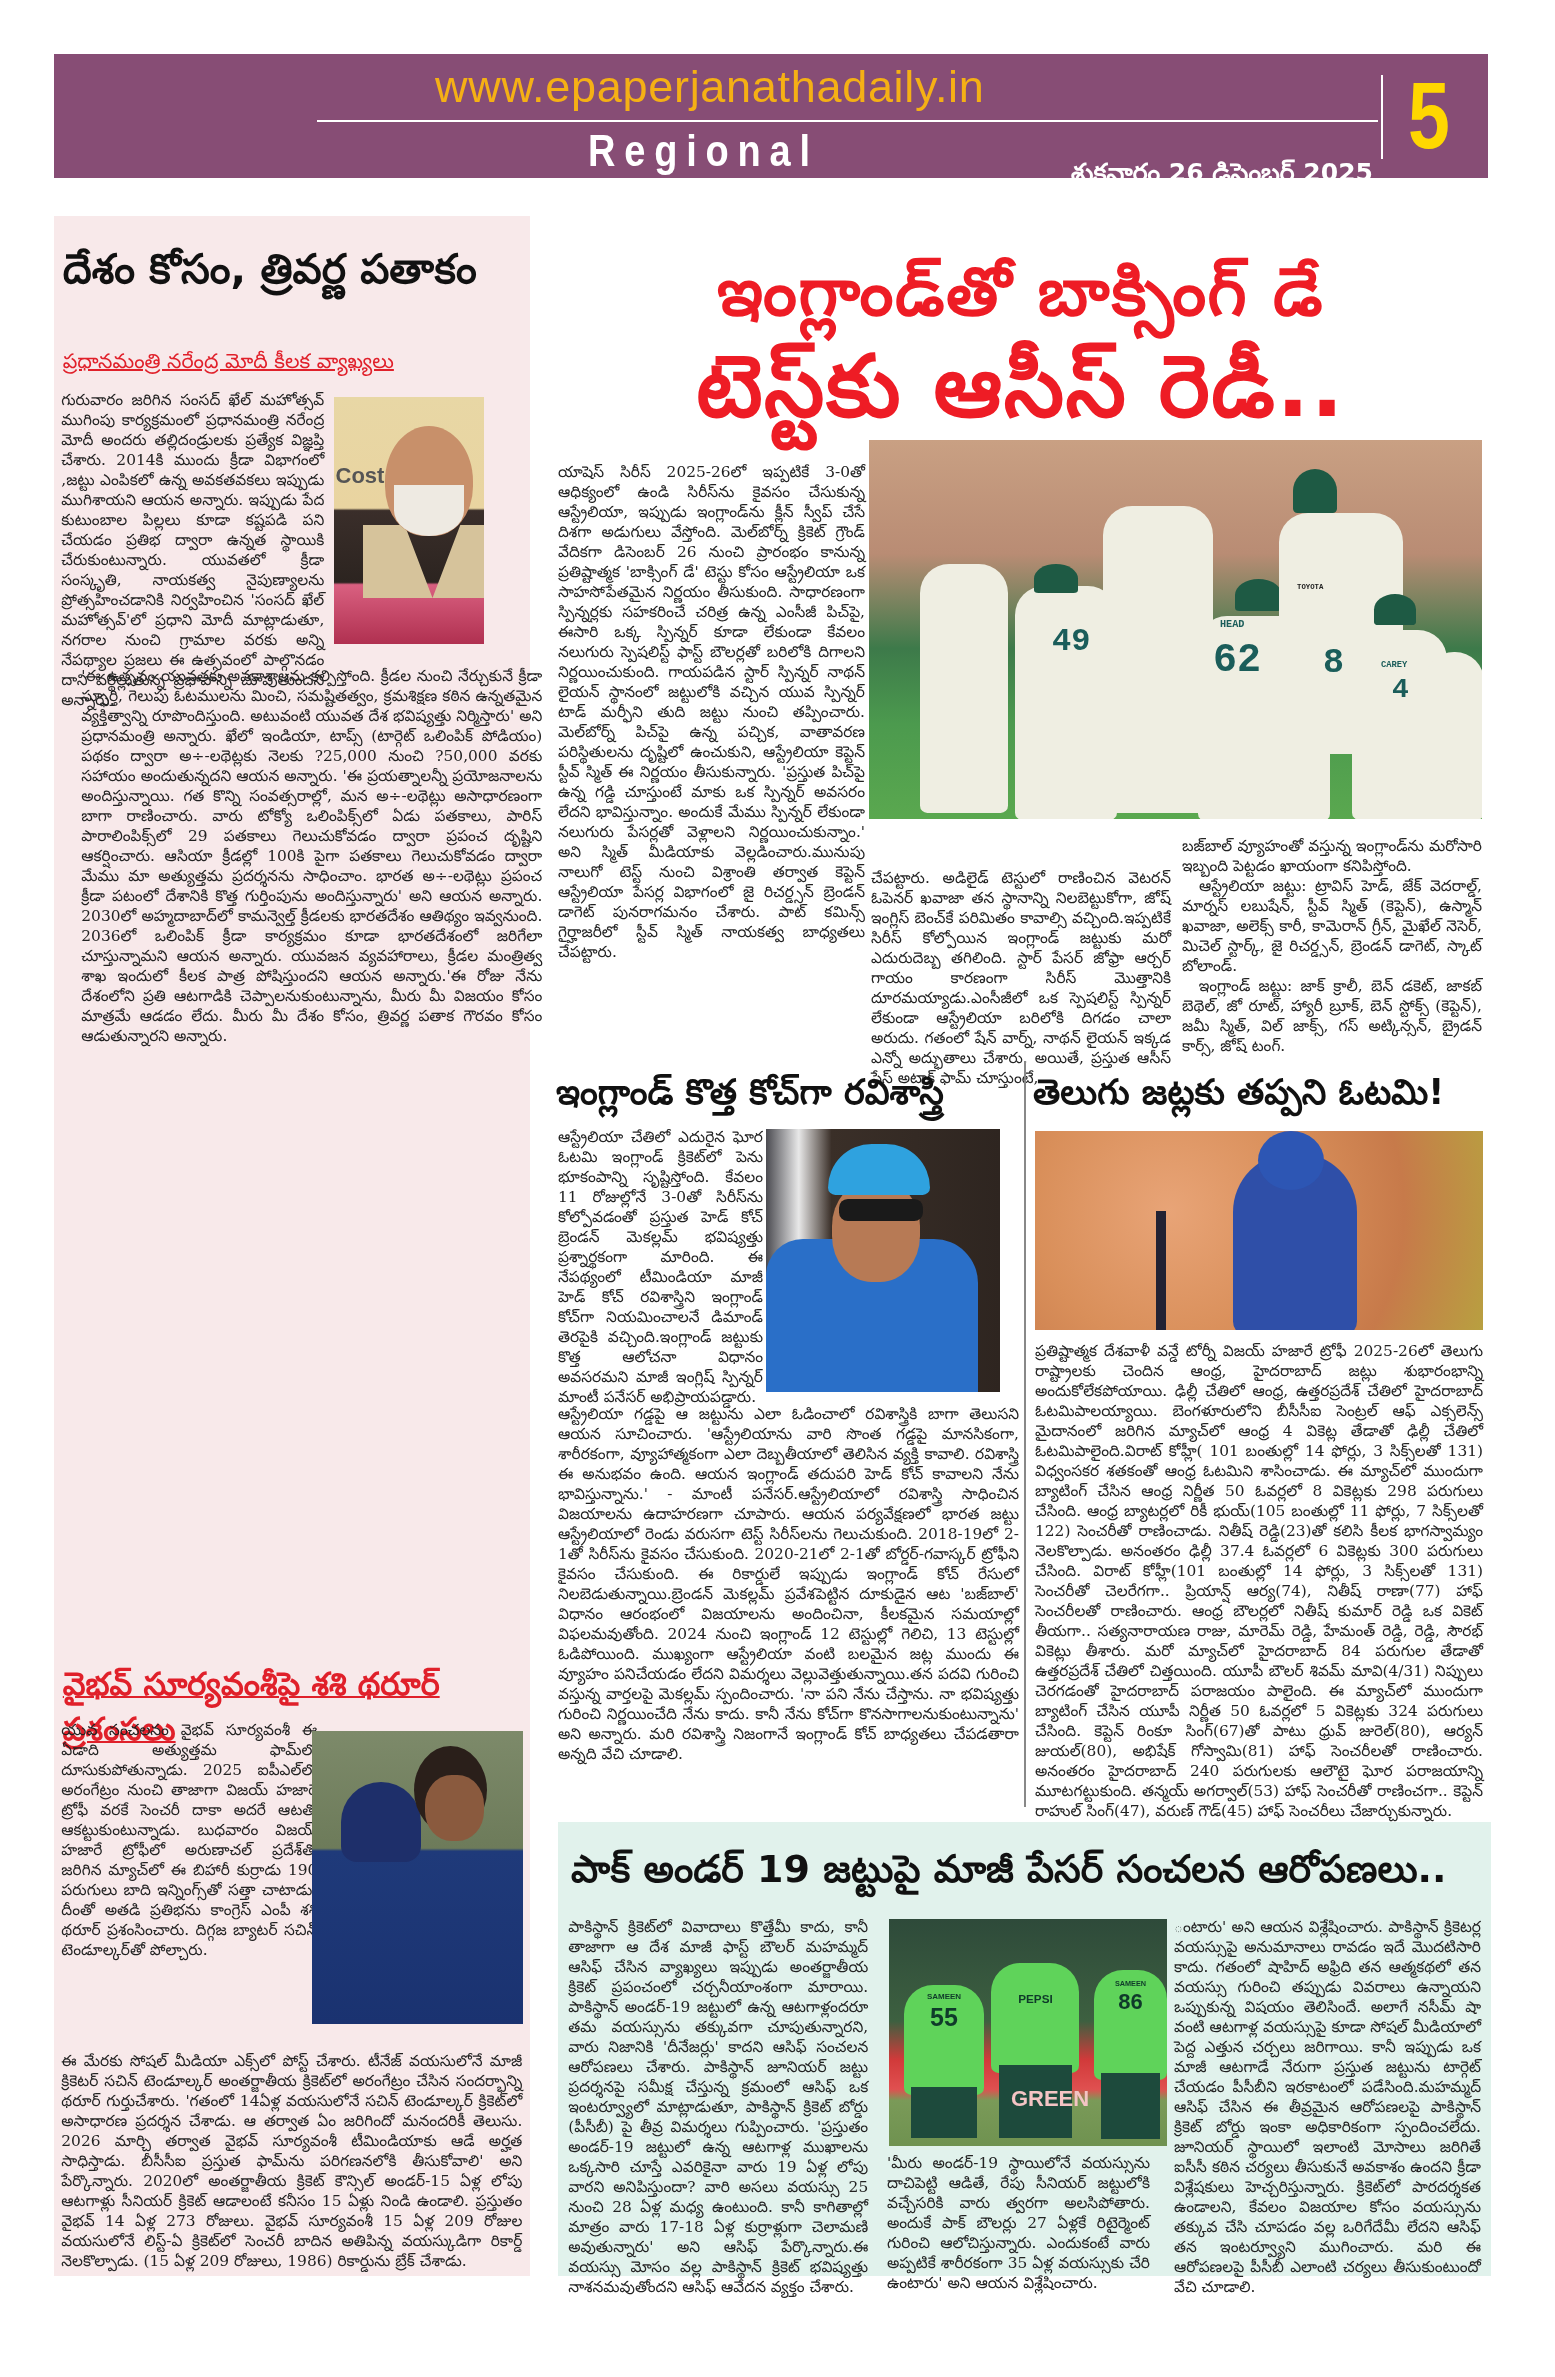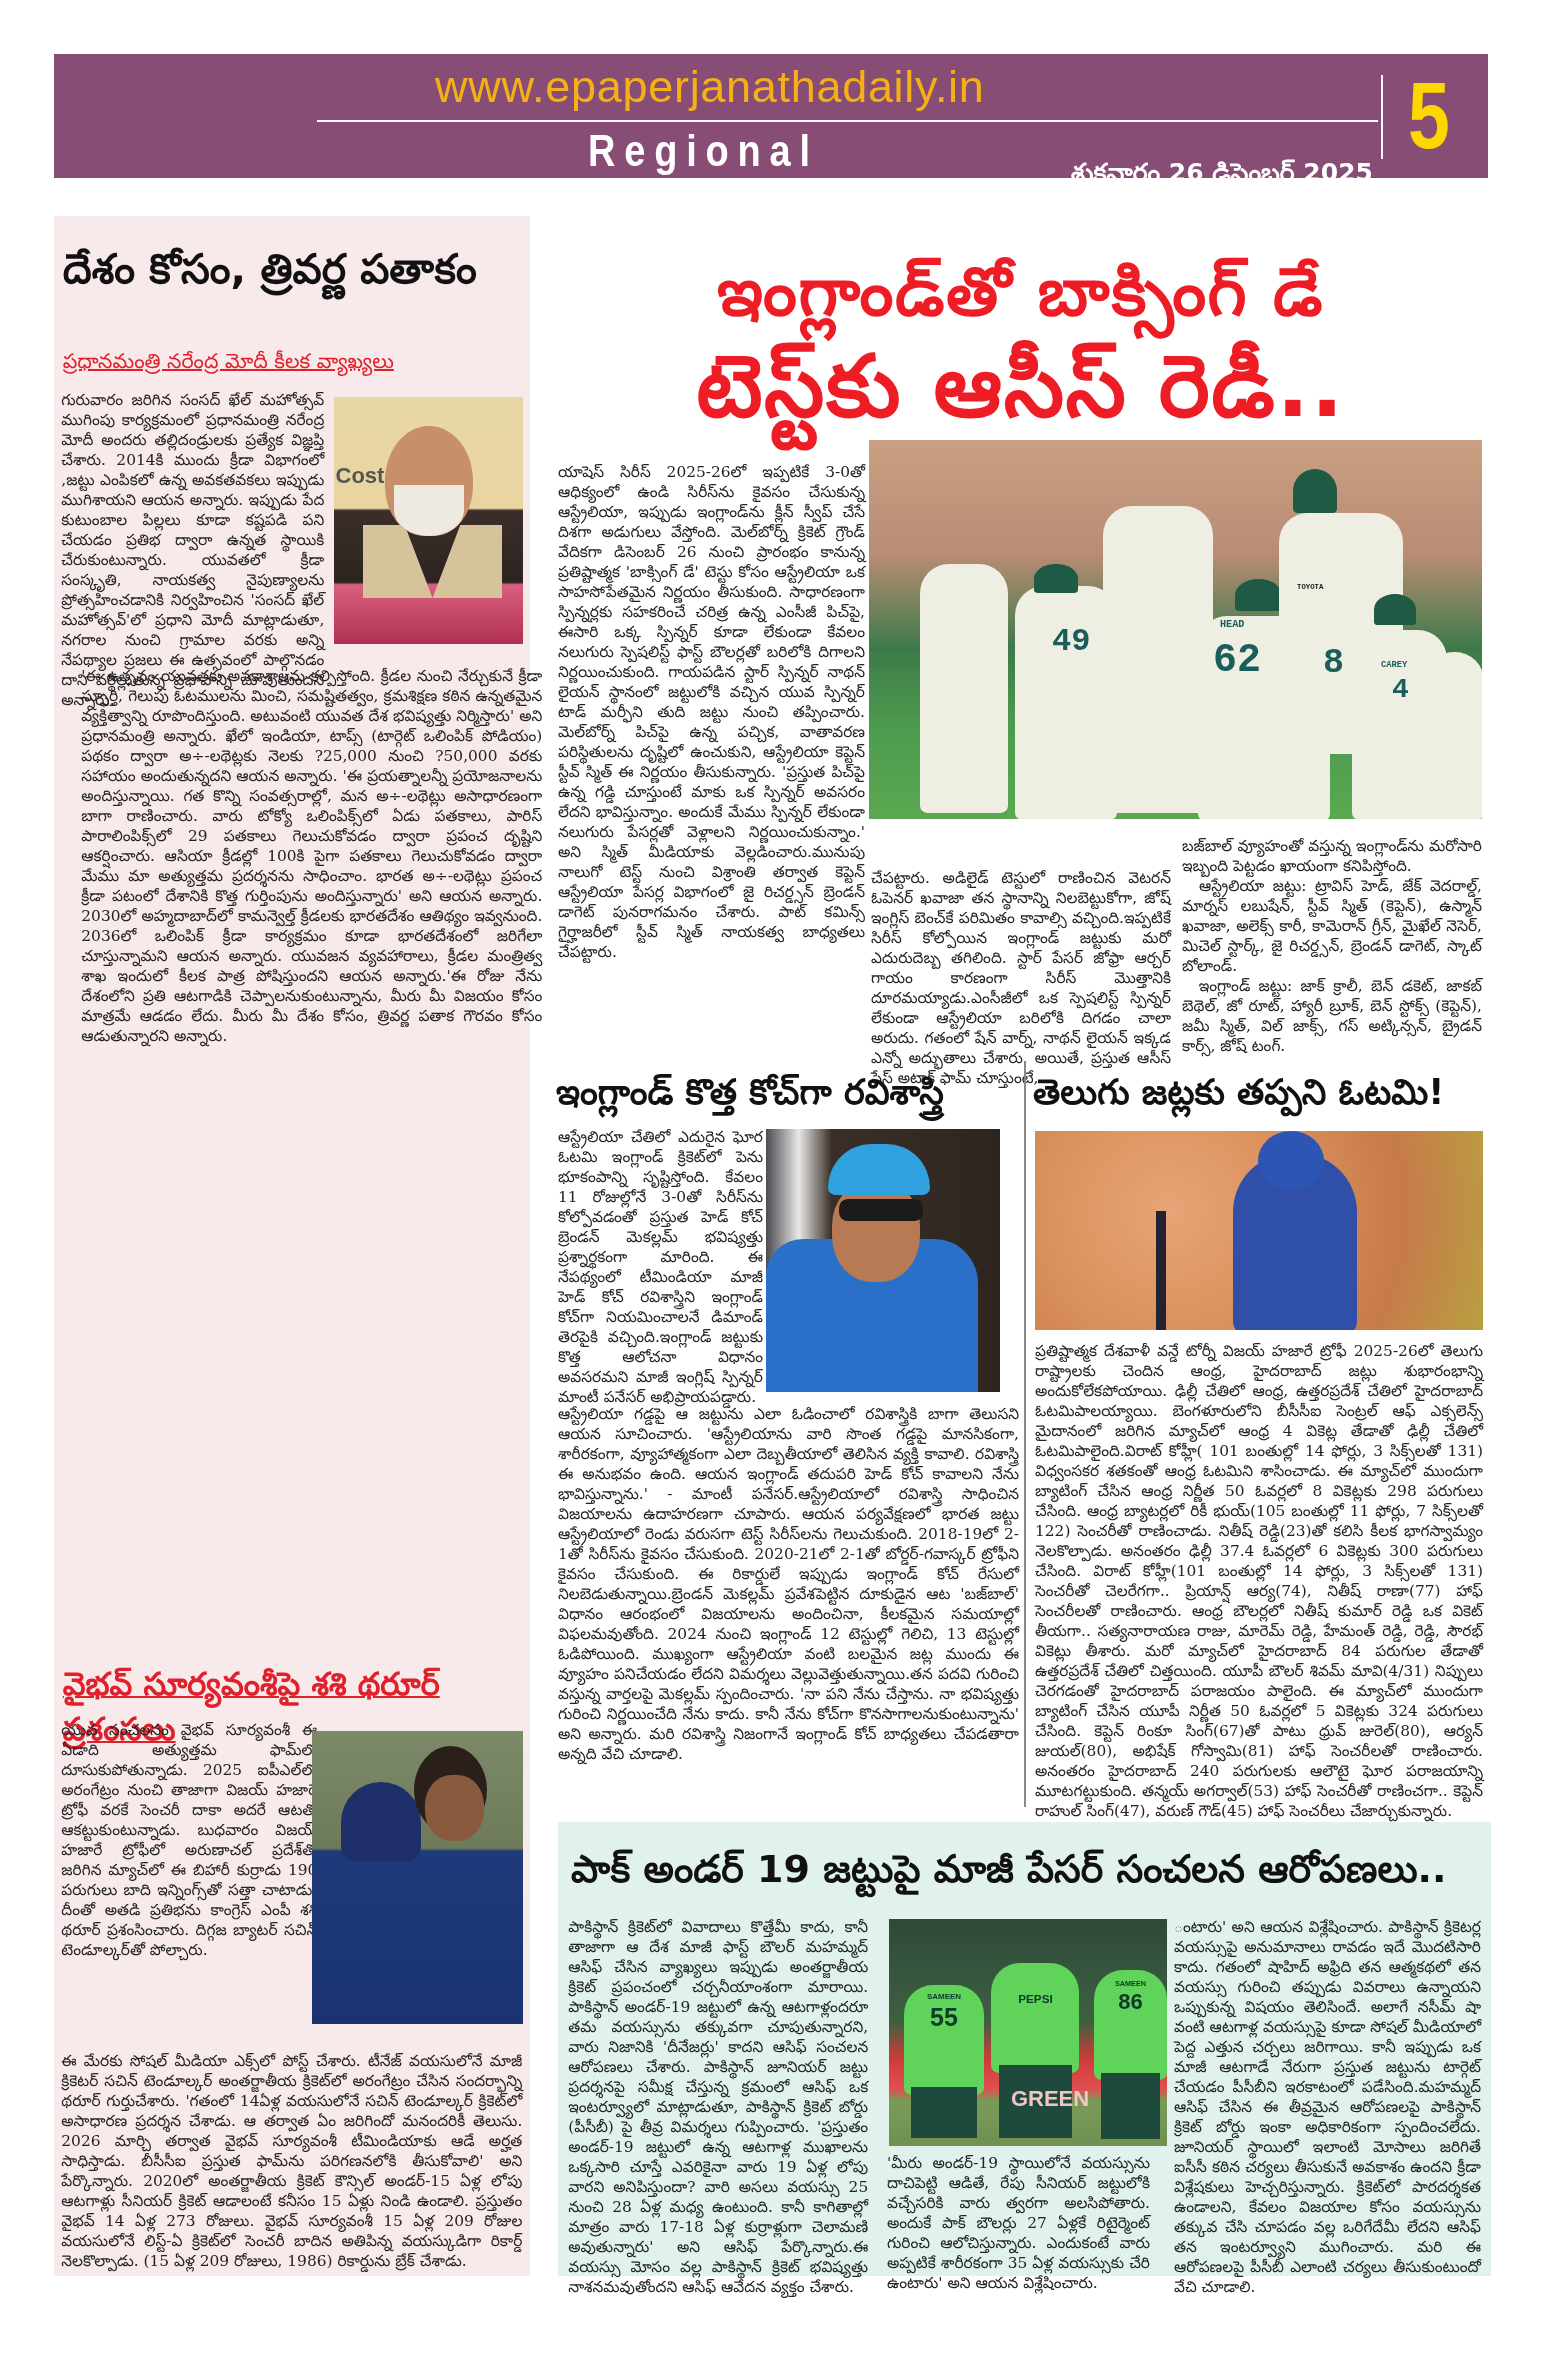--- a/index.html
+++ b/index.html
@@ -20,21 +20,21 @@
   .vrule { position: absolute; left: 1327px; top: 20.5px; width: 1.5px; height: 84px; background: #ffffff; }
   .pageno { position: absolute; left: 1354px; top: 7.3px; font-family: "Liberation Sans", sans-serif; font-weight: bold; font-size: 94px; line-height: 110px; color: #ffd700; transform: scaleX(0.8); transform-origin: left; }
 
   
   .left-box { position: absolute; left: 54px; top: 216px; width: 476px; height: 2060px; background: #f8e9ea; }
   .lhead { position: absolute; left: 8.8px; top: 26px; width: 461px; font-size: 41px; line-height: 54px; font-weight: bold; color: #111; }
   .lsub { position: absolute; left: 8.8px; top: 133px; font-size: 20.5px; color: #e0202a; text-decoration: underline; text-decoration-thickness: 1.5px; }
   .body-text { font-family: "DejaVu Serif", serif; font-size: 15.4px; line-height: 20px; color: #222; text-align: justify; }
   .l-text-a { position: absolute; left: 7.3px; top: 174px; width: 263px; }
   .l-text-b { position: absolute; left: 7.3px; top: 450px; width: 461px; margin-left: 20px; }
-  .modi-photo { position: absolute; left: 280px; top: 181px; width: 189px; height: 247px; overflow: hidden;
+  .modi-photo { position: absolute; left: 280px; top: 181px; width: 150px; height: 247px; overflow: hidden;
     background: linear-gradient(180deg, #e8d7a5 0%, #e9d4a0 45%, #3a2e2a 46%, #2c2420 75%, #d96080 76%, #b03050 100%); }
   .modi-photo .face { position: absolute; left: 51px; top: 29px; width: 88px; height: 110px; border-radius: 50% 50% 45% 45%; background: #c8906a; }
   .modi-photo .beard { position: absolute; left: 60px; top: 88px; width: 70px; height: 51px; border-radius: 0 0 50% 50%; background: #eeeae2; }
   .modi-photo .cost { position: absolute; left: 1.5px; top: 66px; font-family: "Liberation Sans", sans-serif; font-weight: bold; font-size: 22px; color: #555; }
   .modi-photo .shawl { position: absolute; left: 29px; top: 128px; width: 139px; height: 73px; background: #d6c39b; clip-path: polygon(0 0, 30% 0, 50% 100%, 70% 0, 100% 0, 100% 100%, 0 100%); }
 
   .lhead2 { position: absolute; left: 8.8px; top: 1449px; font-size: 32px; font-weight: bold; color: #e0202a; text-decoration: underline; text-decoration-thickness: 2.2px; }
   .l-text-c { position: absolute; left: 7.3px; top: 1504px; width: 256px; }
   .l-text-d { position: absolute; left: 7.3px; top: 1835px; width: 461px; }
   .vaibhav-photo { position: absolute; left: 258px; top: 1515px; width: 211px; height: 293px; overflow: hidden;

